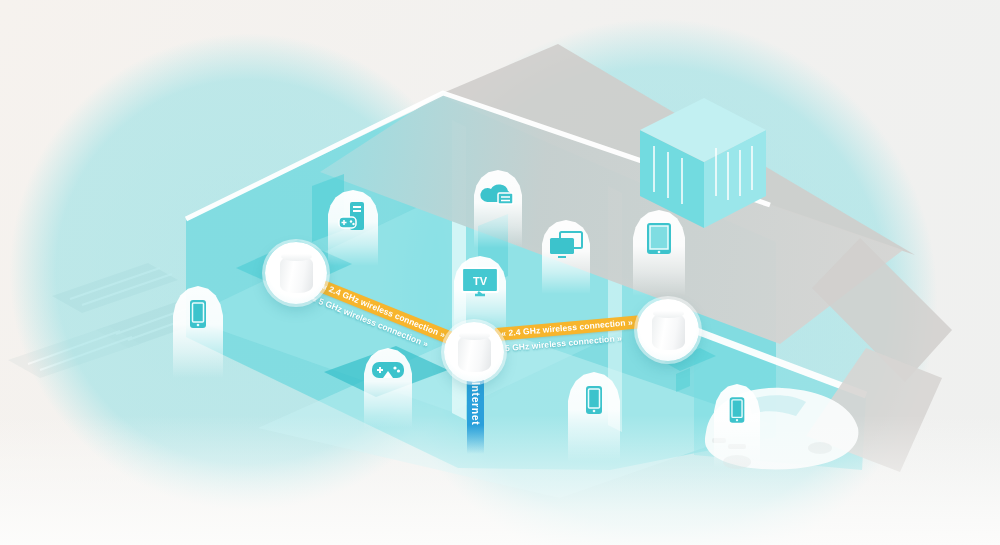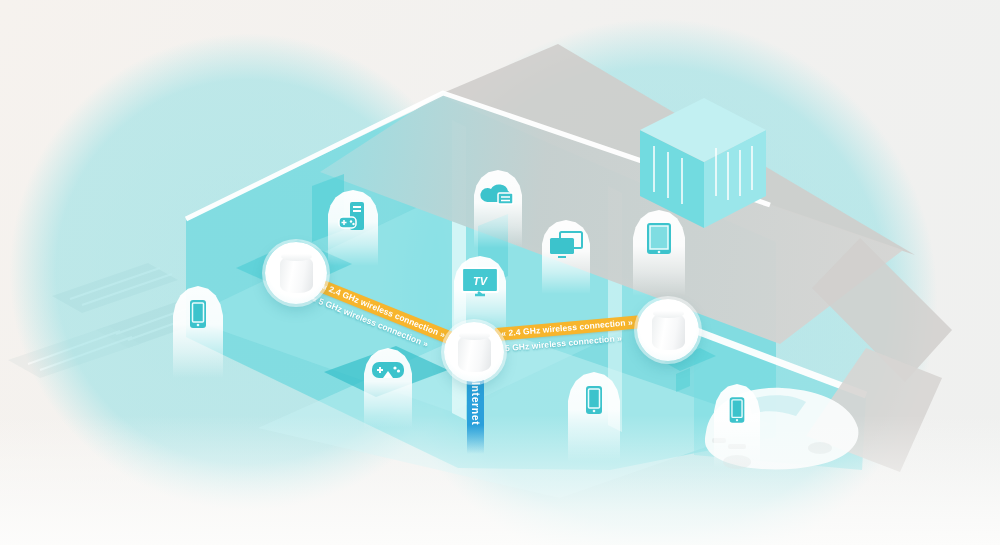--- a/index.html
+++ b/index.html
@@ -6,21 +6,21 @@
   body{font-family:"Liberation Sans",sans-serif;background:#e9e8e6;}
   .scene{position:relative;width:1000px;height:545px;overflow:hidden;
     background:linear-gradient(115deg,#f6f2ee 0%,#f2f1ef 45%,#eff0ef 100%);}
   .scene svg{position:absolute;left:0;top:0;}
   .bottom-fade{position:absolute;left:0;bottom:0;width:1000px;height:130px;z-index:3;
     background:linear-gradient(180deg,rgba(252,252,251,0) 0%,rgba(252,252,251,.78) 75%,rgba(253,253,252,.92) 100%);pointer-events:none;}
 
   
   .pin{position:absolute;z-index:5;
     background:linear-gradient(180deg,rgba(255,255,255,.97) 0%,rgba(255,255,255,.92) 42%,rgba(255,255,255,.5) 72%,rgba(255,255,255,0) 100%);
-    clip-path:polygon(50% 0%,70% 3%,85% 10%,95% 20%,100% 32%,100% 100%,0% 100%,0% 32%,5% 20%,15% 10%,30% 3%);font-style:italic;}
+    clip-path:polygon(50% 0%,70% 3%,85% 10%,95% 20%,100% 32%,100% 100%,0% 100%,0% 32%,5% 20%,15% 10%,30% 3%);}
   .pin svg{position:absolute;left:50%;top:13%;transform:translateX(-50%);}
 
   
   .router{position:absolute;z-index:7;width:62px;height:62px;border-radius:50%;
     background:radial-gradient(circle at 50% 42%,#ffffff 60%,#f4fbfc 80%,rgba(255,255,255,.3) 100%);
     box-shadow:0 0 0 3px rgba(255,255,255,.5),0 6px 14px rgba(20,120,130,.22);
     display:flex;align-items:center;justify-content:center;}
   .deco-unit{position:relative;width:33px;height:38px;margin-top:2px;
     background:linear-gradient(100deg,#eceff0 0%,#ffffff 38%,#f7f8f9 68%,#e3e6e8 100%);
     border-radius:16px 16px 14px 14px / 9px 9px 8px 8px;}

